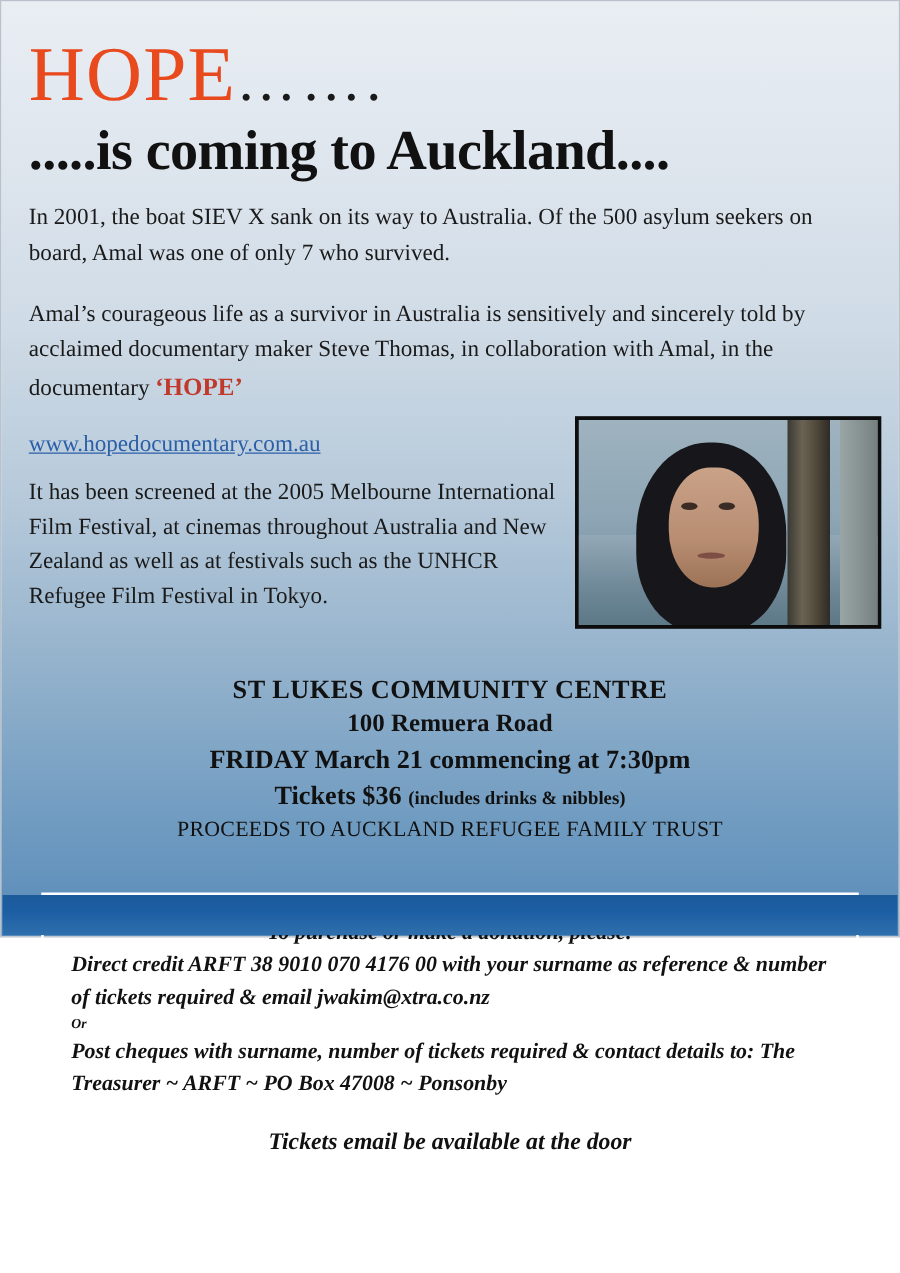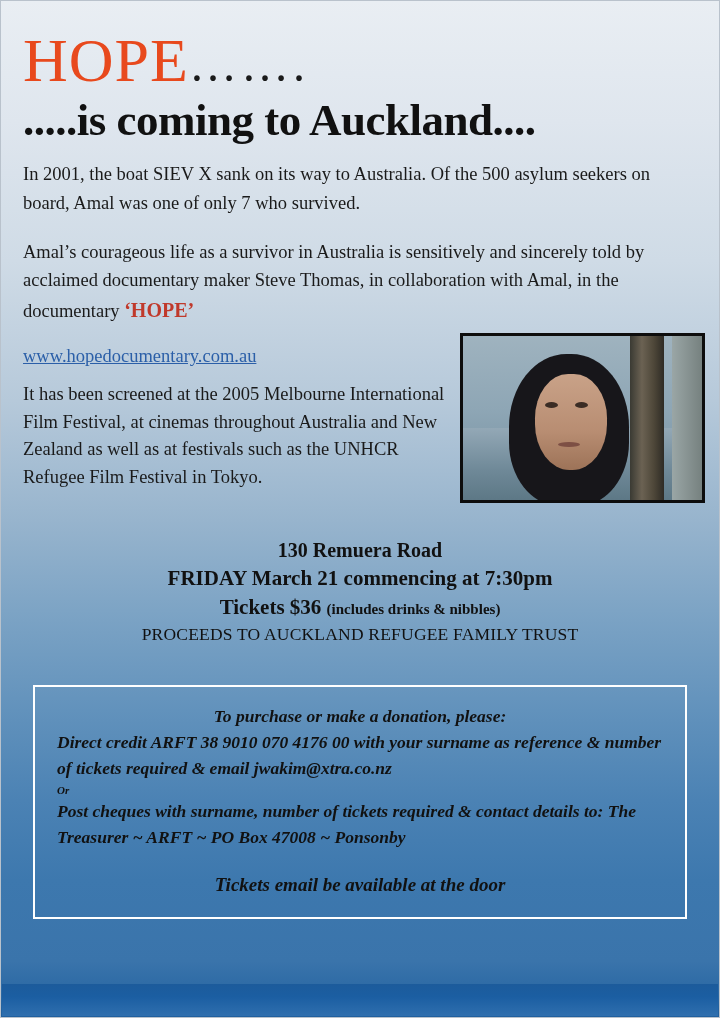--- a/index.html
+++ b/index.html
@@ -9,21 +9,21 @@
   }
   body {
     width: 720px;
     height: 1018px;
     font-family: "Liberation Serif", serif;
     overflow: hidden;
   }
   .poster {
     position: relative;
     width: 720px;
-    height: 1018px;
+    height: 750px;
     box-sizing: border-box;
     border: 1px solid #b9c2cc;
     background:
       linear-gradient(to bottom,
         #e9eef3 0px,
         #dfe6ee 120px,
         #cfdbe6 260px,
         #b6c9da 400px,
         #97b4cd 520px,
         #7aa2c4 620px,
@@ -255,21 +255,22 @@
         <div class="photo-pole2"></div>
         <div class="photo-head"></div>
         <div class="photo-face"></div>
         <div class="photo-eye l"></div>
         <div class="photo-eye r"></div>
         <div class="photo-mouth"></div>
       </div>
     </div>
 
     <div class="event">
-      <div class="line2">130 Remuera Road</div>
+      <div class="line1">ST LUKES COMMUNITY CENTRE</div>
+      <div class="line2">100 Remuera Road</div>
       <div class="line3">FRIDAY March 21 commencing at 7:30pm</div>
       <div class="line4">
         <span>Tickets $36</span>
         <span class="small">(includes drinks &amp; nibbles)</span>
       </div>
       <div class="line5">PROCEEDS TO AUCKLAND REFUGEE FAMILY TRUST</div>
     </div>
 
     <div class="donate-box">
       <div class="headline">To purchase or make a donation, please:</div>

